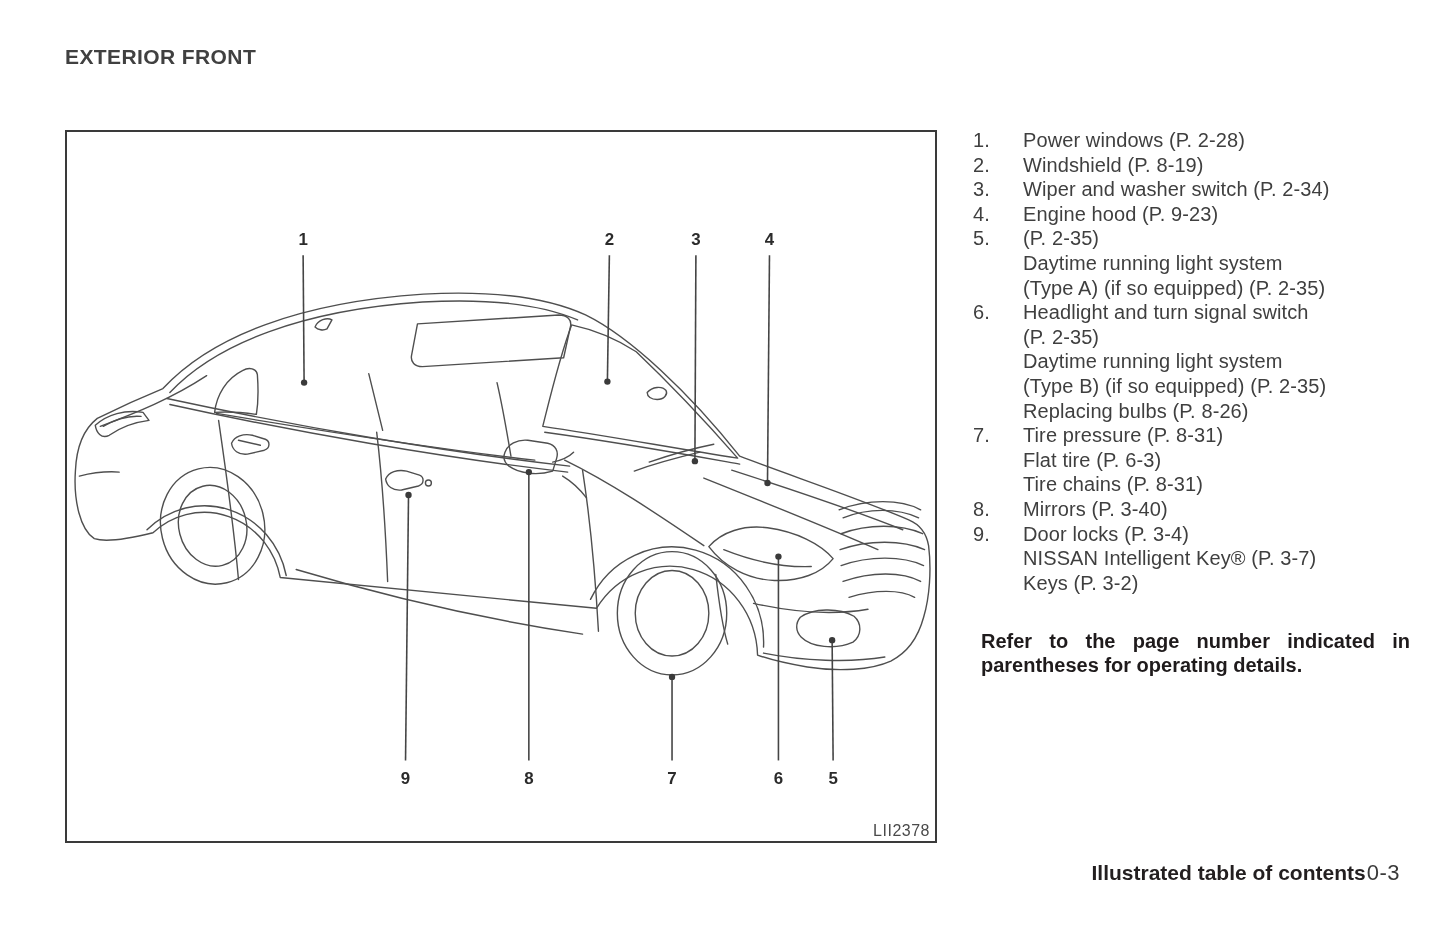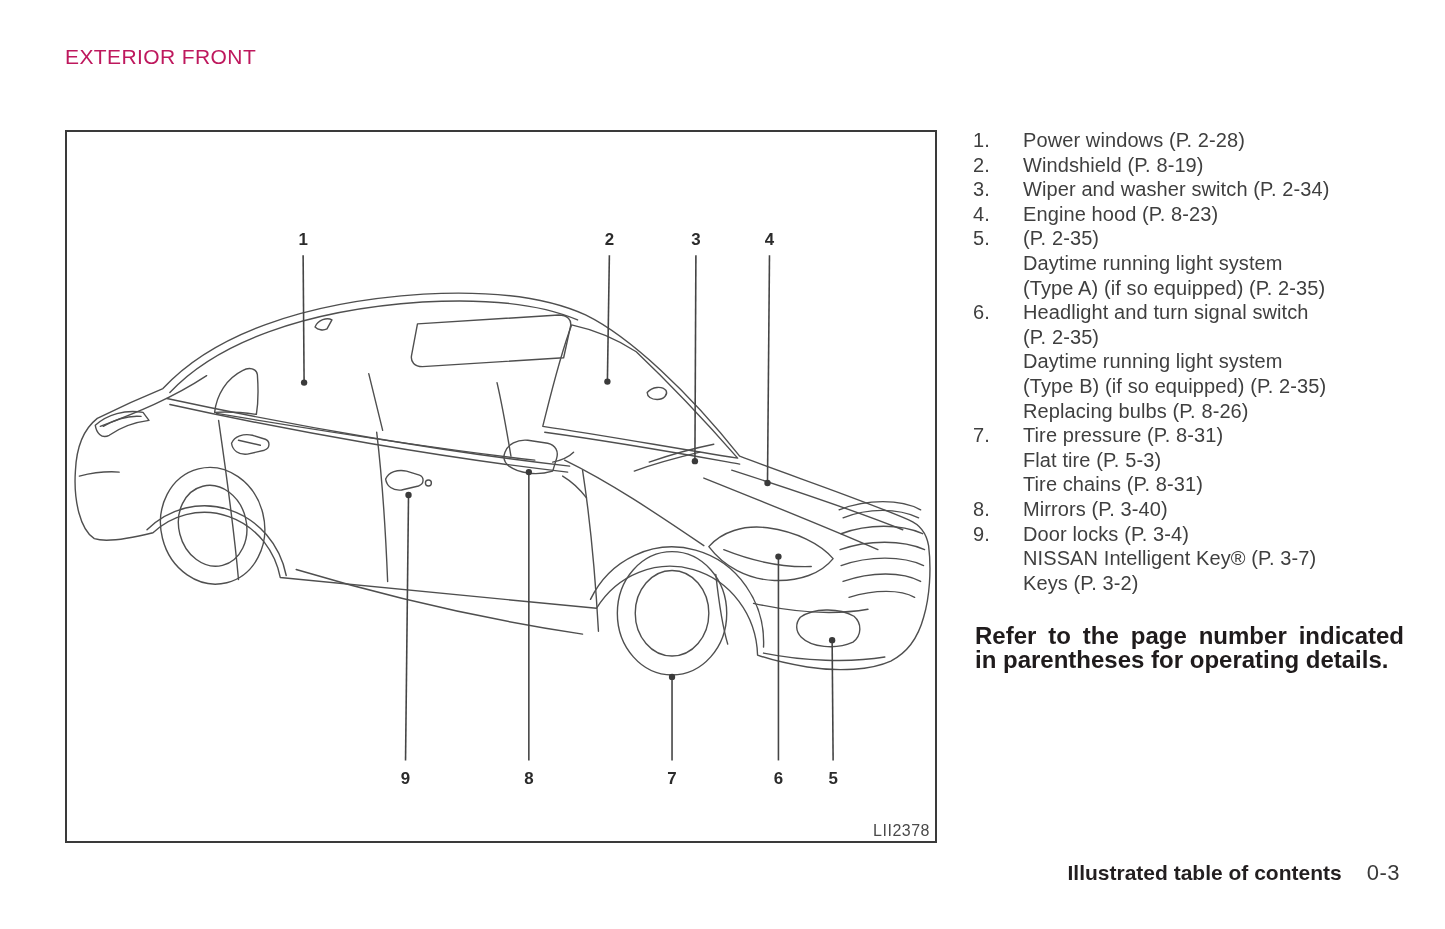--- a/index.html
+++ b/index.html
@@ -6,22 +6,22 @@
   .page{
     position:relative;
     width:1445px;height:929px;
     background:#ffffff;
     font-family:"Liberation Sans", sans-serif;
     color:#3f3f3f;
     overflow:hidden;
   }
   .page-title{
     position:absolute;left:65px;top:45px;
-    font-size:21px;font-weight:400;letter-spacing:.4px;
-    color:#be185d;margin:0;
+    font-size:21px;font-weight:700;letter-spacing:.4px;
+    color:#404040;margin:0;
   }
   .figure-box{
     position:absolute;left:65px;top:130px;
     width:868px;height:709px;
     border:2px solid #3a3a3a;background:#ffffff;
   }
   .figure-box svg{position:absolute;left:0;top:0;width:100%;height:100%;}
   .figure-code{
     position:absolute;right:5px;bottom:1px;
     font-size:16px;color:#4a4a4a;letter-spacing:.5px;margin-top:12px;
@@ -38,26 +38,26 @@
   }
   .legend{
     position:absolute;left:973px;top:128px;width:430px;
     font-size:20px;line-height:24.6px;letter-spacing:.1px;color:#3f3f3f;
   }
   .legend-item{display:flex;}
   .legend-num{width:50px;flex:none;}
   .legend-lines{flex:1;}
   .legend-note{
     position:absolute;left:973px;top:622px;width:429px;
-    margin:2px;font-size:24px;line-height:23.6px;font-weight:700;
+    margin:8px;font-size:20px;line-height:23.6px;font-weight:700;
     color:#1f1b1c;text-align:justify;
   }
   .page-footer{
     position:absolute;top:860px;right:45px;
-    display:flex;align-items:baseline;gap:25px;
+    display:flex;align-items:baseline;gap:1px;
   }
   .footer-label{font-size:21px;font-weight:700;color:#231f20;}
   .footer-page{font-size:22px;font-weight:400;color:#3a3a3a;letter-spacing:.5px;}
 </style>
 </head>
 <body>
 
 <div class="page">
 
   <h1 class="page-title">EXTERIOR FRONT</h1>
@@ -186,21 +186,21 @@
       </div>
       <div class="legend-item">
         <div class="legend-num">3.</div>
         <div class="legend-lines">
           <div class="legend-line">Wiper and washer switch (P. 2-34)</div>
         </div>
       </div>
       <div class="legend-item">
         <div class="legend-num">4.</div>
         <div class="legend-lines">
-          <div class="legend-line">Engine hood (P. 8-23)</div>
+          <div class="legend-line">Engine hood (P. 9-23)</div>
         </div>
       </div>
       <div class="legend-item">
         <div class="legend-num">5.</div>
         <div class="legend-lines">
           <div class="legend-line">(P. 2-35)</div>
           <div class="legend-line">Daytime running light system</div>
           <div class="legend-line">(Type A) (if so equipped) (P. 2-35)</div>
         </div>
       </div>
@@ -211,21 +211,21 @@
           <div class="legend-line">(P. 2-35)</div>
           <div class="legend-line">Daytime running light system</div>
           <div class="legend-line">(Type B) (if so equipped) (P. 2-35)</div>
           <div class="legend-line">Replacing bulbs (P. 8-26)</div>
         </div>
       </div>
       <div class="legend-item">
         <div class="legend-num">7.</div>
         <div class="legend-lines">
           <div class="legend-line">Tire pressure (P. 8-31)</div>
-          <div class="legend-line">Flat tire (P. 5-3)</div>
+          <div class="legend-line">Flat tire (P. 6-3)</div>
           <div class="legend-line">Tire chains (P. 8-31)</div>
         </div>
       </div>
       <div class="legend-item">
         <div class="legend-num">8.</div>
         <div class="legend-lines">
           <div class="legend-line">Mirrors (P. 3-40)</div>
         </div>
       </div>
       <div class="legend-item">

